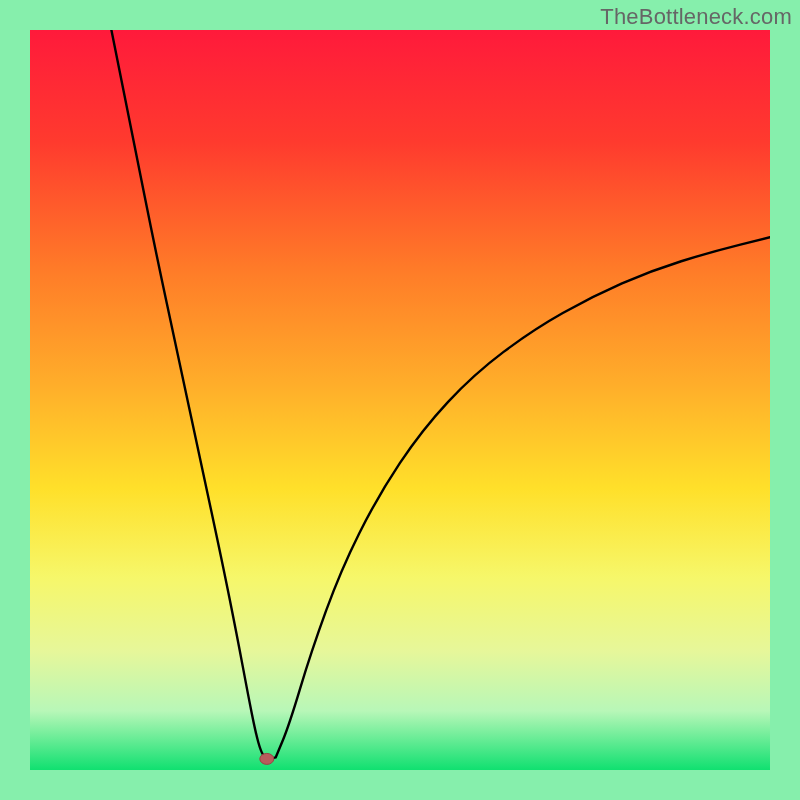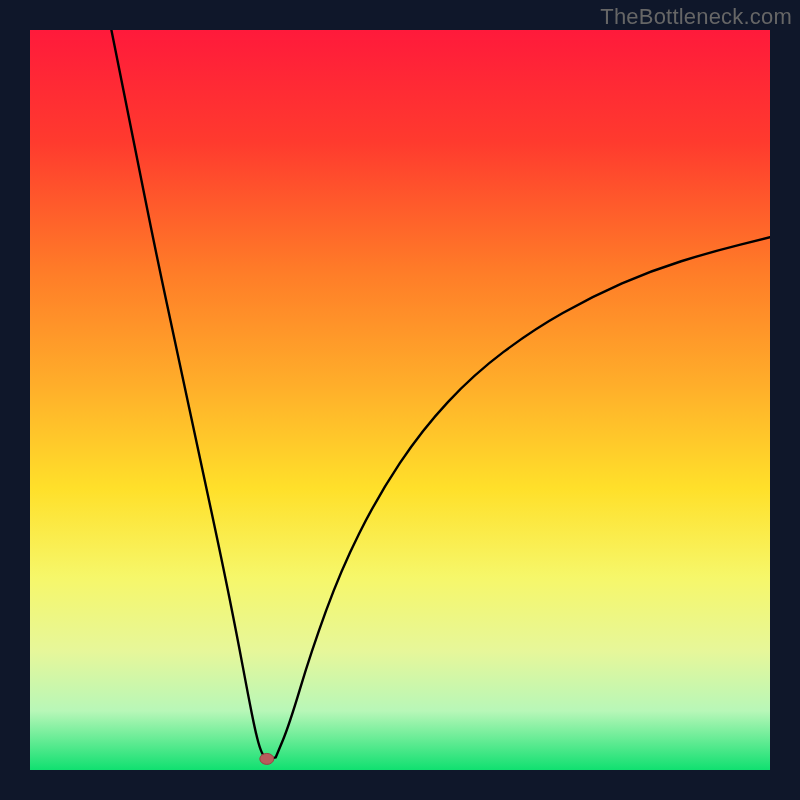--- a/index.html
+++ b/index.html
@@ -8,21 +8,21 @@
     width: 800px;
     height: 800px;
     background: #000;
     overflow: hidden;
     font-family: Arial, Helvetica, sans-serif;
   }
   .outer {
     position: relative;
     width: 800px;
     height: 800px;
-    background: #0f172a;
+    background: #86efac;
   }
   .plot {
     position: absolute;
     left: 30px;
     top: 30px;
     width: 740px;
     height: 740px;
   }
   .watermark {
     position: absolute;

